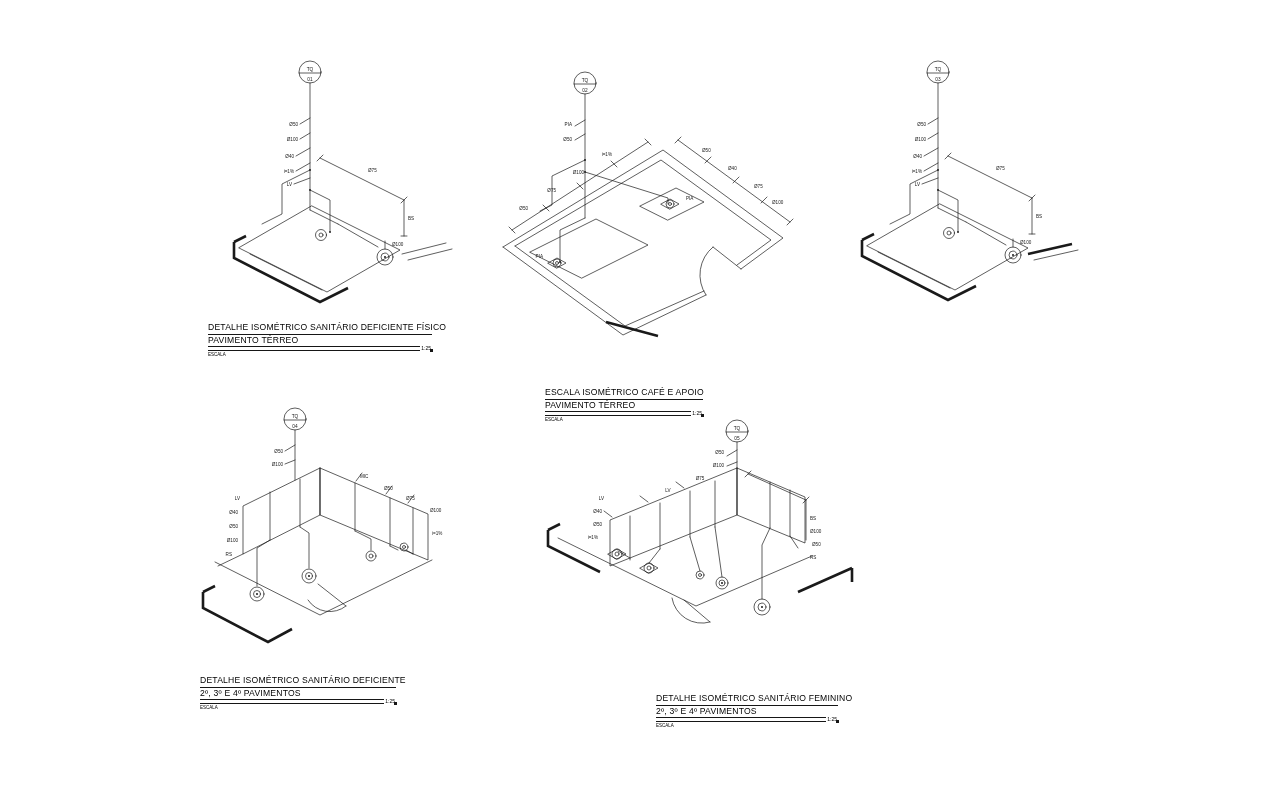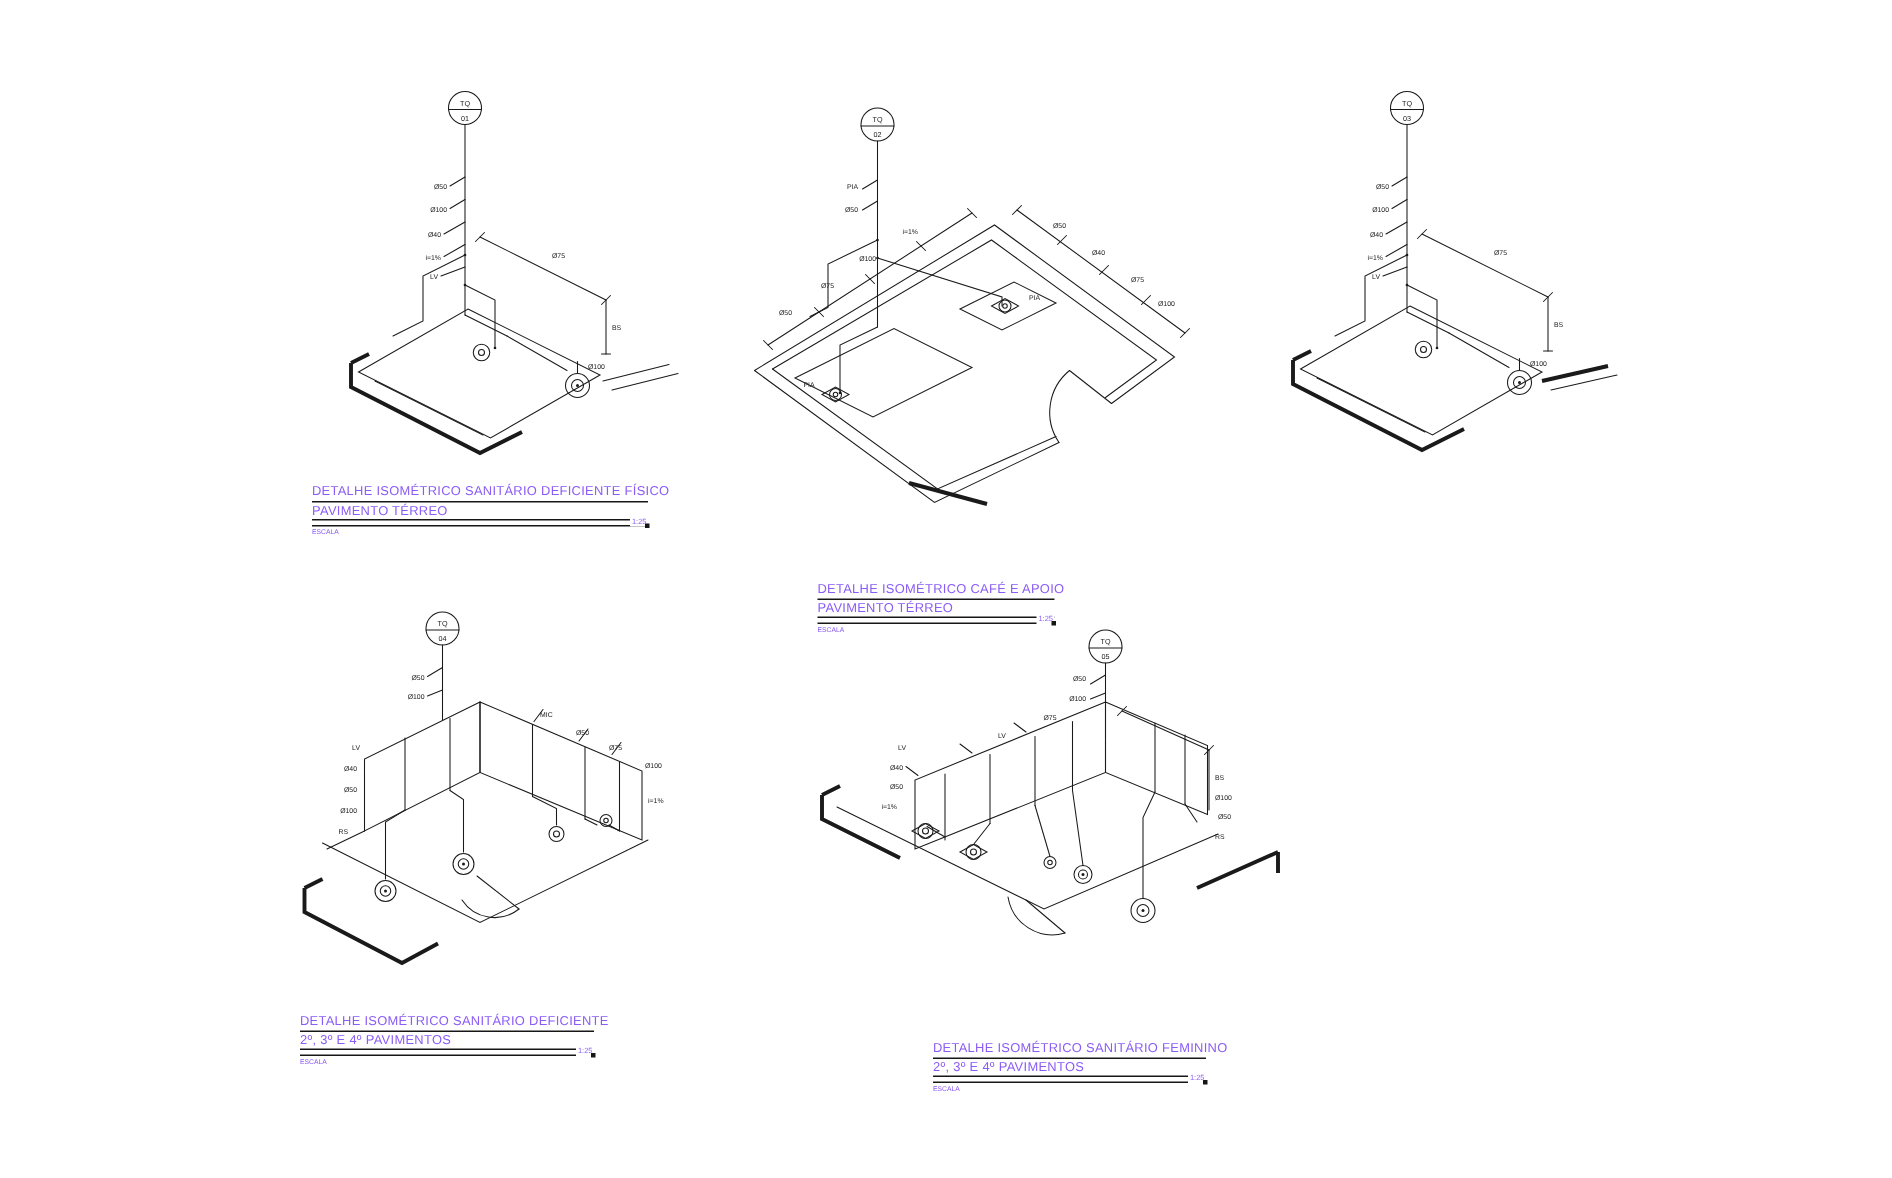--- a/index.html
+++ b/index.html
@@ -4,21 +4,21 @@
 <style>
   html,body{margin:0;padding:0;background:#ffffff;}
   .sheet{position:relative;width:1261px;height:785px;background:#ffffff;overflow:hidden;
          font-family:"Liberation Sans",sans-serif;}
   .sheet svg{position:absolute;left:0;top:0;}
   .ln{stroke:#1a1a1a;stroke-width:.7;fill:none;stroke-linecap:round;}
   .w {stroke:#1a1a1a;stroke-width:2.6;fill:none;stroke-linecap:butt;}
   .f {fill:#1a1a1a;stroke:none;}
   .ann{font-family:"Liberation Sans",sans-serif;font-size:4.6px;fill:#1a1a1a;}
   .vt{font-family:"Liberation Sans",sans-serif;font-size:4.8px;fill:#1a1a1a;}
-  .title-block{position:absolute;color:#8b5cf6;}
+  .title-block{position:absolute;color:#000000;}
   .t1,.t2{display:block;font-size:8.6px;letter-spacing:.2px;white-space:nowrap;
           border-bottom:1.1px solid #161616;padding-bottom:1px;line-height:1.25;}
   .scalebar{position:relative;margin-top:3px;border-top:1px solid #161616;height:9px;}
   .scale-label{position:absolute;left:0;top:1px;font-size:4.5px;}
   .scale-value{position:absolute;right:0;top:-6.5px;font-size:5px;background:#fff;padding:0 1px;}
   .scale-end{position:absolute;right:-1px;top:-2.5px;width:3px;height:3px;background:#161616;}
 </style>
 </head>
 <body>
 
@@ -388,40 +388,40 @@
   <span class="t1">DETALHE ISOMÉTRICO SANITÁRIO DEFICIENTE FÍSICO</span>
   <span class="t2">PAVIMENTO TÉRREO</span>
   <div class="scalebar">
     <span class="scale-label">ESCALA</span>
     <span class="scale-value">1:25</span>
     <span class="scale-end"></span>
   </div>
 </div>
 
 <div class="title-block" style="left:545px;top:387px;width:158px">
-  <span class="t1">DETALHE ISOMÉTRICO CAFÉ E APOIO</span>
+  <span class="t1">ESCALA ISOMÉTRICO CAFÉ E APOIO</span>
   <span class="t2">PAVIMENTO TÉRREO</span>
   <div class="scalebar">
     <span class="scale-label">ESCALA</span>
     <span class="scale-value">1:25</span>
     <span class="scale-end"></span>
   </div>
 </div>
 
 <div class="title-block" style="left:200px;top:675px;width:196px">
   <span class="t1">DETALHE ISOMÉTRICO SANITÁRIO DEFICIENTE</span>
   <span class="t2">2º, 3º E 4º PAVIMENTOS</span>
   <div class="scalebar">
     <span class="scale-label">ESCALA</span>
     <span class="scale-value">1:25</span>
     <span class="scale-end"></span>
   </div>
 </div>
 
-<div class="title-block" style="left:622px;top:693px;width:182px">
+<div class="title-block" style="left:656px;top:693px;width:182px">
   <span class="t1">DETALHE ISOMÉTRICO SANITÁRIO FEMININO</span>
   <span class="t2">2º, 3º E 4º PAVIMENTOS</span>
   <div class="scalebar">
     <span class="scale-label">ESCALA</span>
     <span class="scale-value">1:25</span>
     <span class="scale-end"></span>
   </div>
 </div>
 
 </div>

